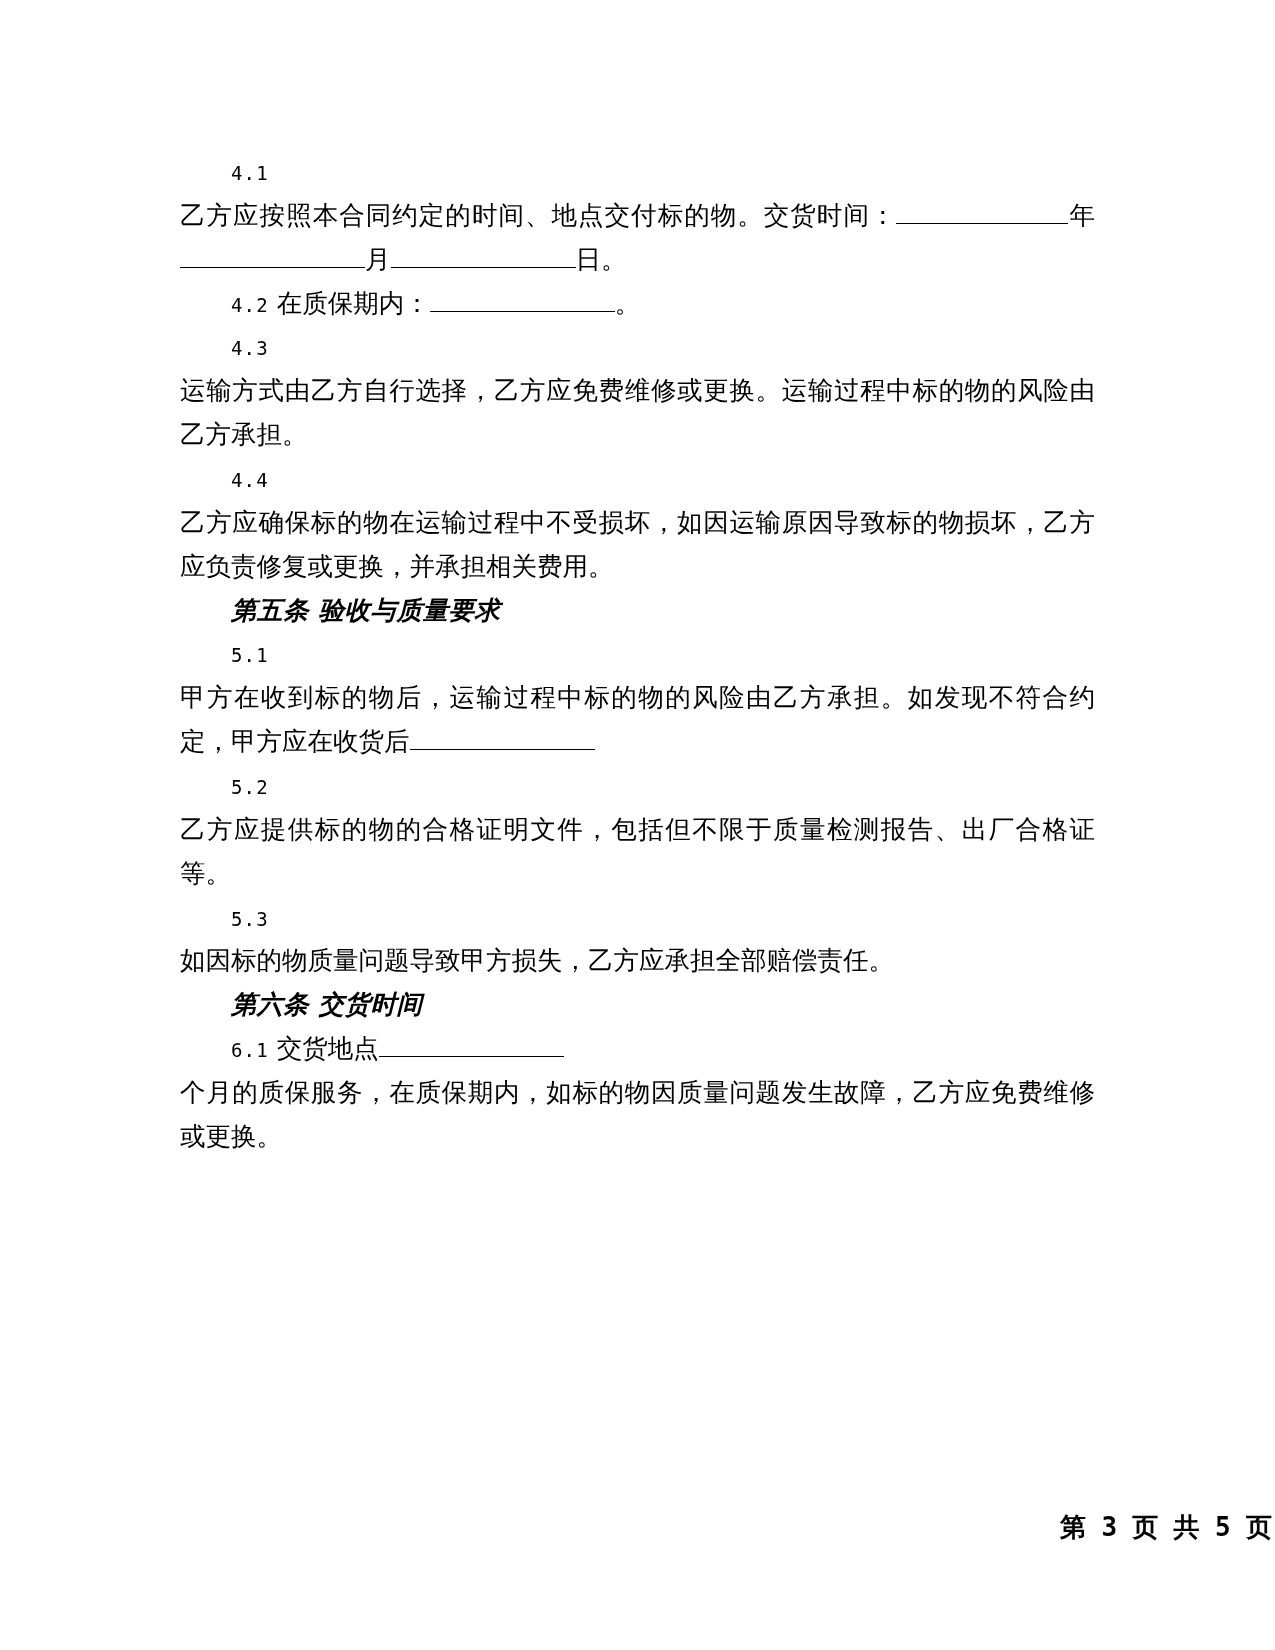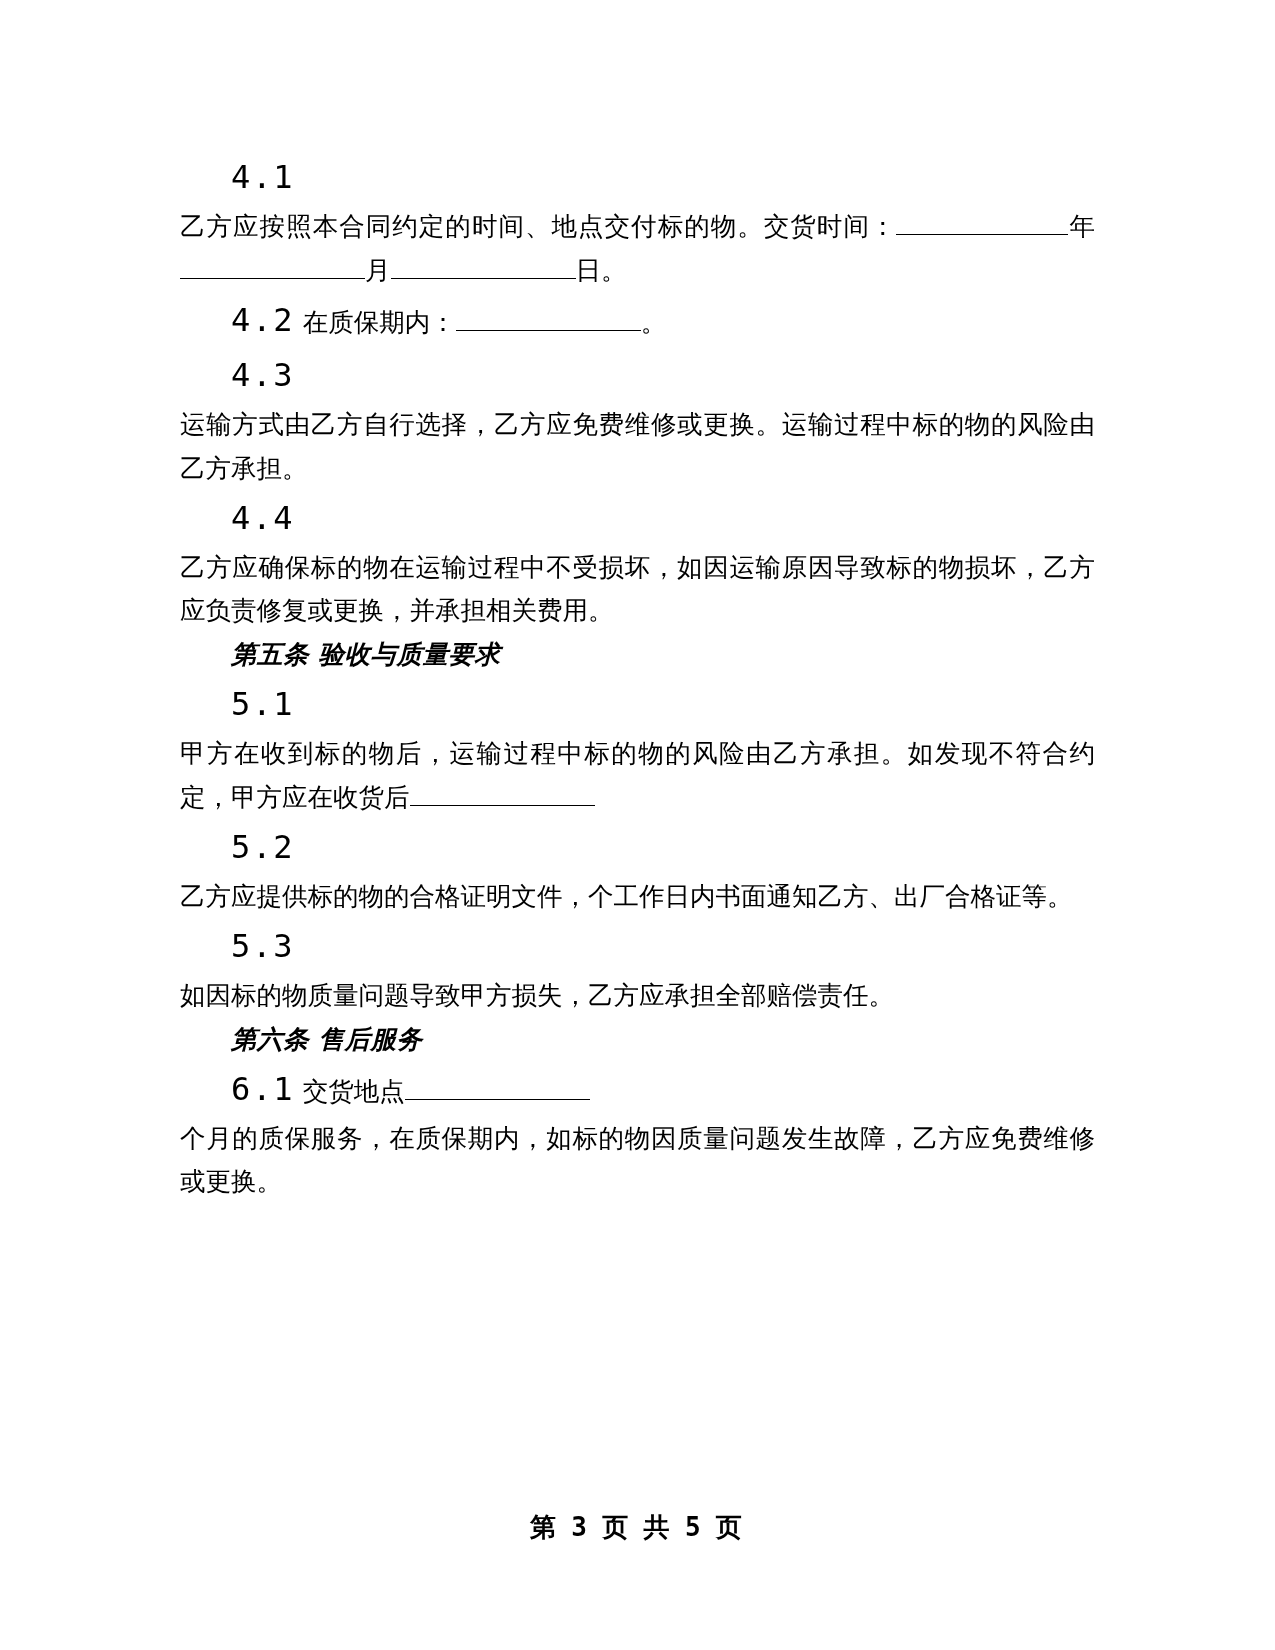--- a/index.html
+++ b/index.html
@@ -30,41 +30,41 @@
     margin: 0;
     text-align: justify;
     text-justify: inter-ideograph;
   }
   .indent {
     text-indent: 2em;
   }
   .num {
     font-family: "DejaVu Sans Mono", "Liberation Mono", monospace;
     letter-spacing: 0.06em;
-    font-size: 32px;
+    font-size: 19px;
   }
   .heading {
     font-weight: bold;
     text-indent: 2em;
     letter-spacing: 0.02em;
     font-style: italic;
   }
   .blank {
     display: inline-block;
     border-bottom: 1.6px solid #000;
     vertical-align: baseline;
   }
   .b-lg { width: 172px; }
   .b-xl { width: 185px; }
   .footer {
     position: absolute;
     left: 0;
     right: 0;
     bottom: 105px;
-    text-align: center;
+    text-align: right;
     font-weight: bold;
     font-size: 26px;
     letter-spacing: 0.12em;
   }
   .footer .pnum {
     font-family: "DejaVu Sans Mono", "Liberation Mono", monospace;
   }
 </style>
 </head>
 <body>
@@ -82,26 +82,26 @@
 
     <p class="indent"><span class="num">4.4</span></p>
     <p>乙方应确保标的物在运输过程中不受损坏，如因运输原因导致标的物损坏，乙方应负责修复或更换，并承担相关费用。</p>
 
     <p class="heading">第五条  验收与质量要求</p>
 
     <p class="indent"><span class="num">5.1</span></p>
     <p><span>甲方在收到标的物后，运输过程中标的物的风险由乙方承担。如发现不符合约定，甲方应在收货后</span><span class="blank b-xl"></span></p>
 
     <p class="indent"><span class="num">5.2</span></p>
-    <p>乙方应提供标的物的合格证明文件，个工作日内书面通知乙方、出厂合格证等。</p>
+    <p>乙方应提供标的物的合格证明文件，包括但不限于质量检测报告、出厂合格证等。</p>
 
     <p class="indent"><span class="num">5.3</span></p>
     <p>如因标的物质量问题导致甲方损失，乙方应承担全部赔偿责任。</p>
 
-    <p class="heading">第六条  售后服务</p>
+    <p class="heading">第六条  交货时间</p>
 
     <p class="indent"><span class="num">6.1</span> <span>交货地点</span><span class="blank b-xl"></span></p>
     <p>个月的质保服务，在质保期内，如标的物因质量问题发生故障，乙方应免费维修或更换。</p>
 
   </div>
 
   <div class="footer">
     <span>第</span>
     <span class="pnum">3</span>
     <span>页 共</span>

